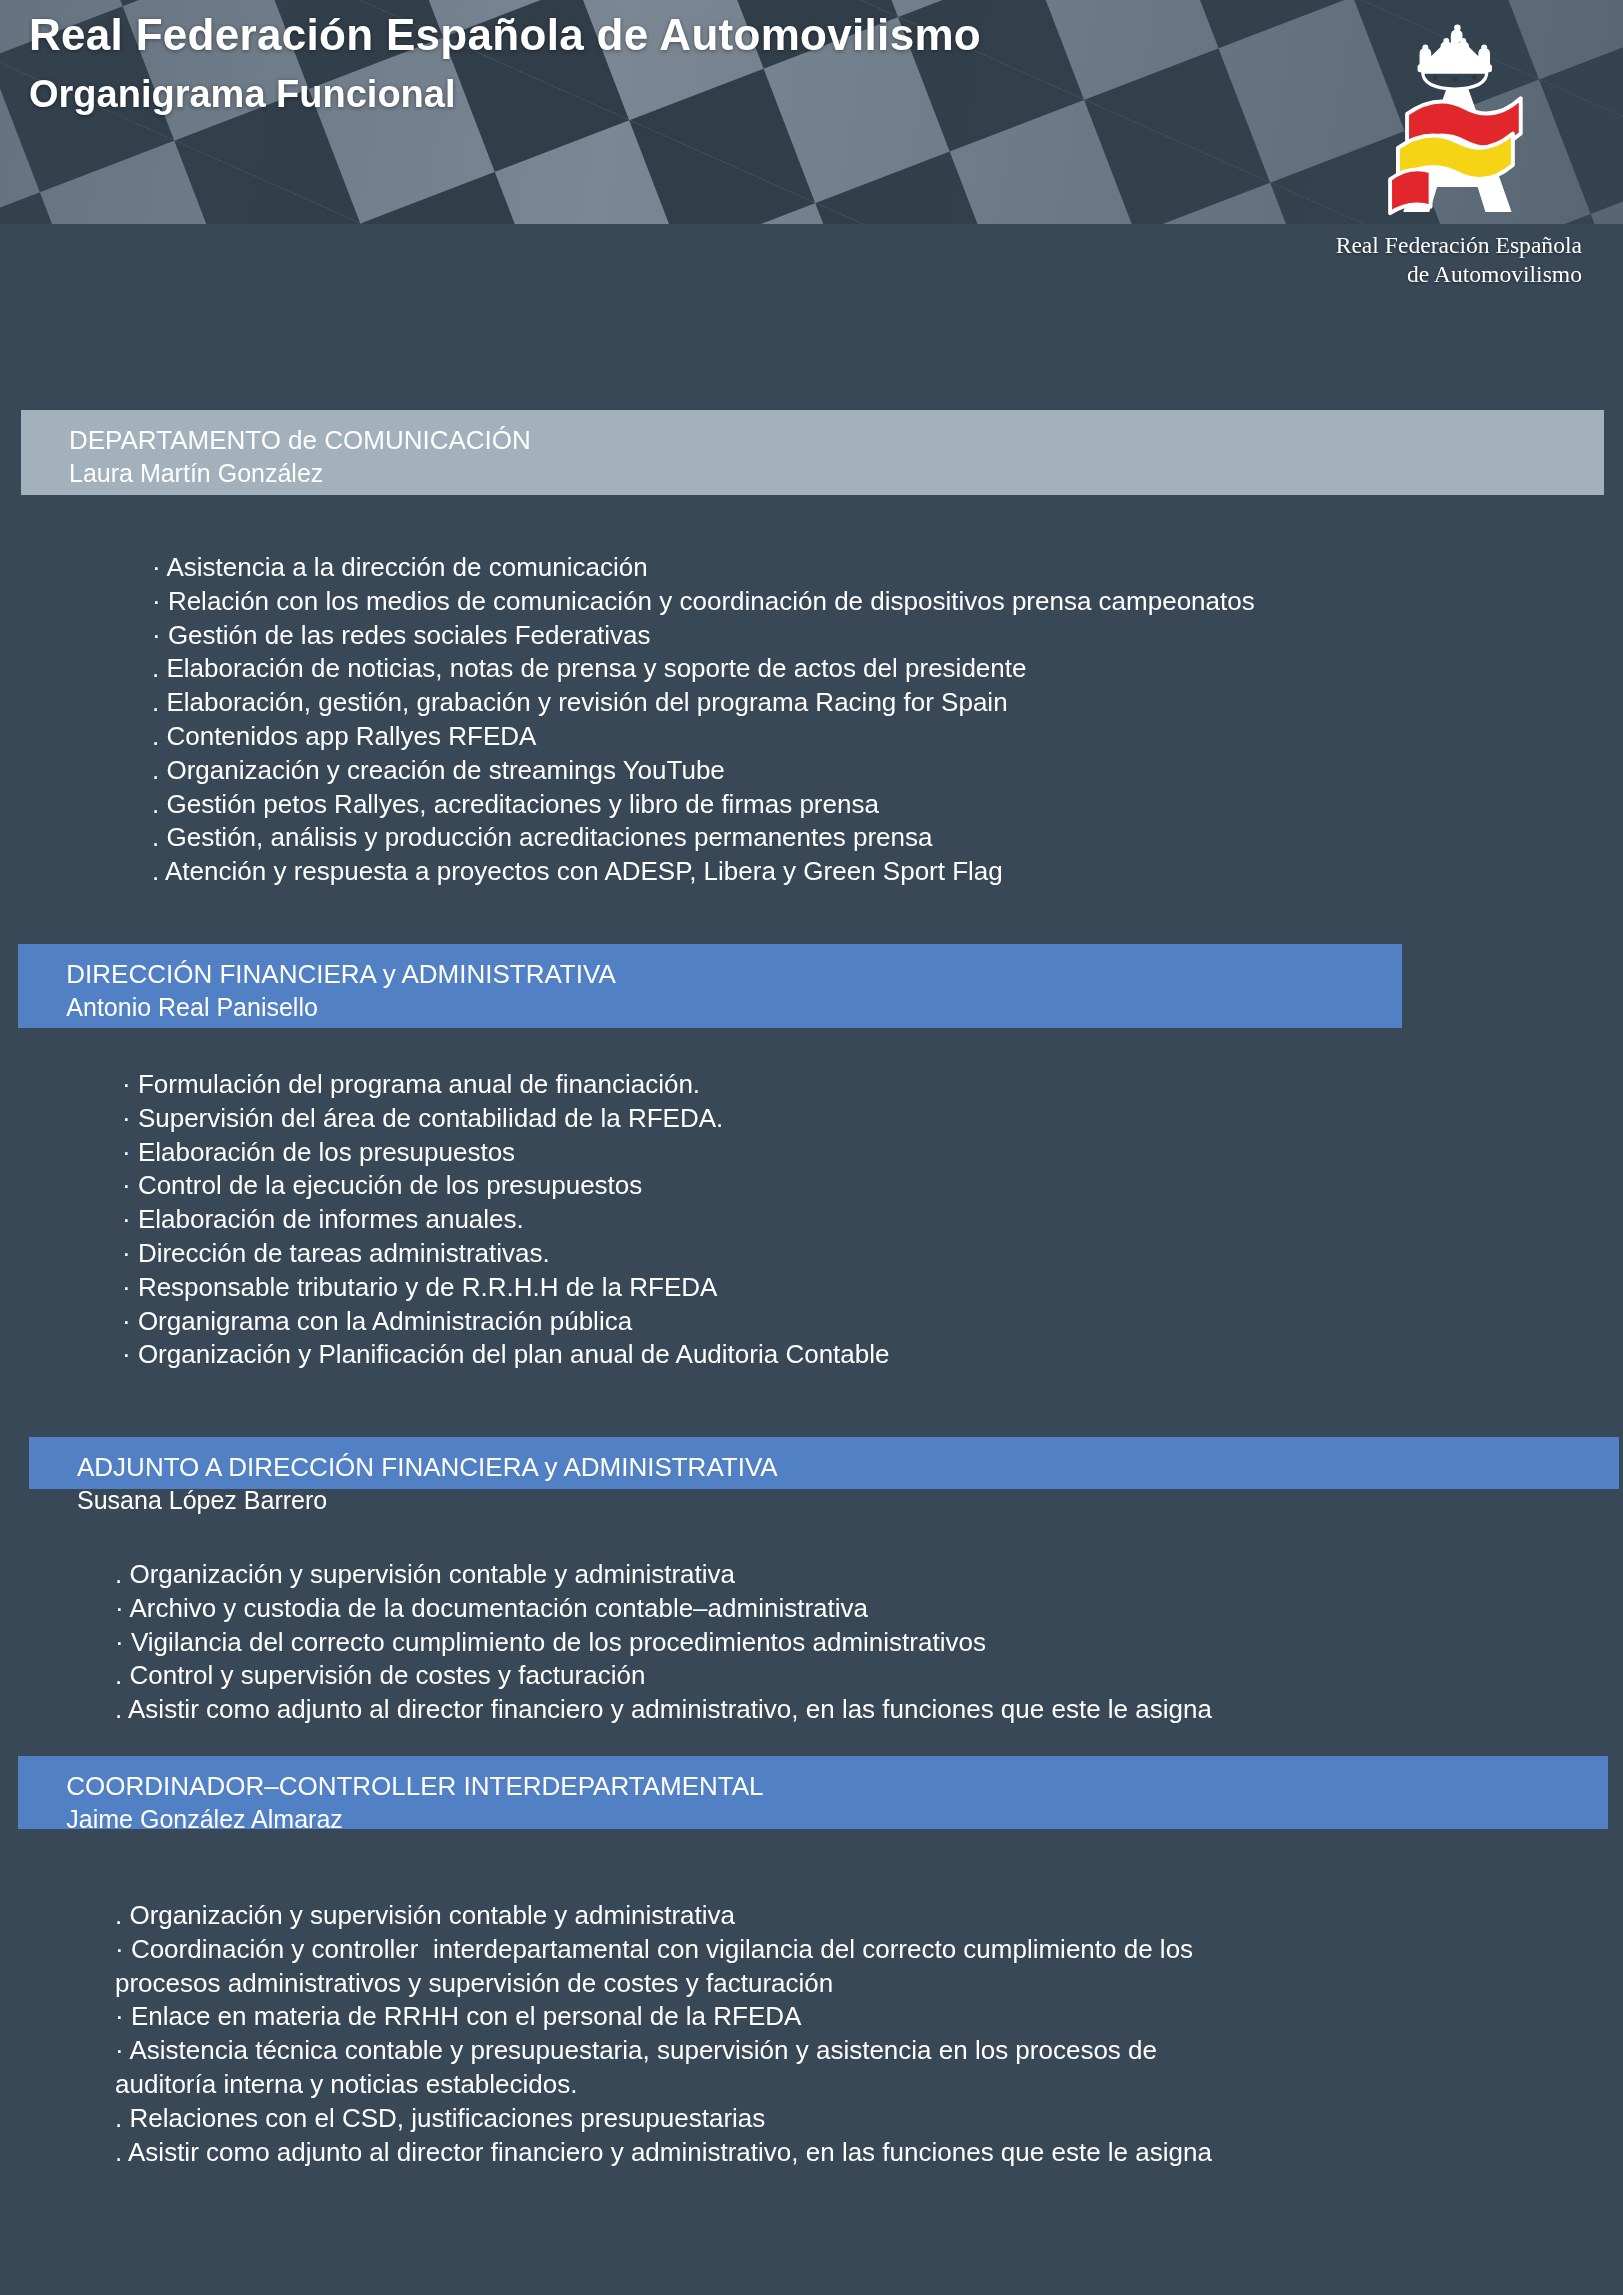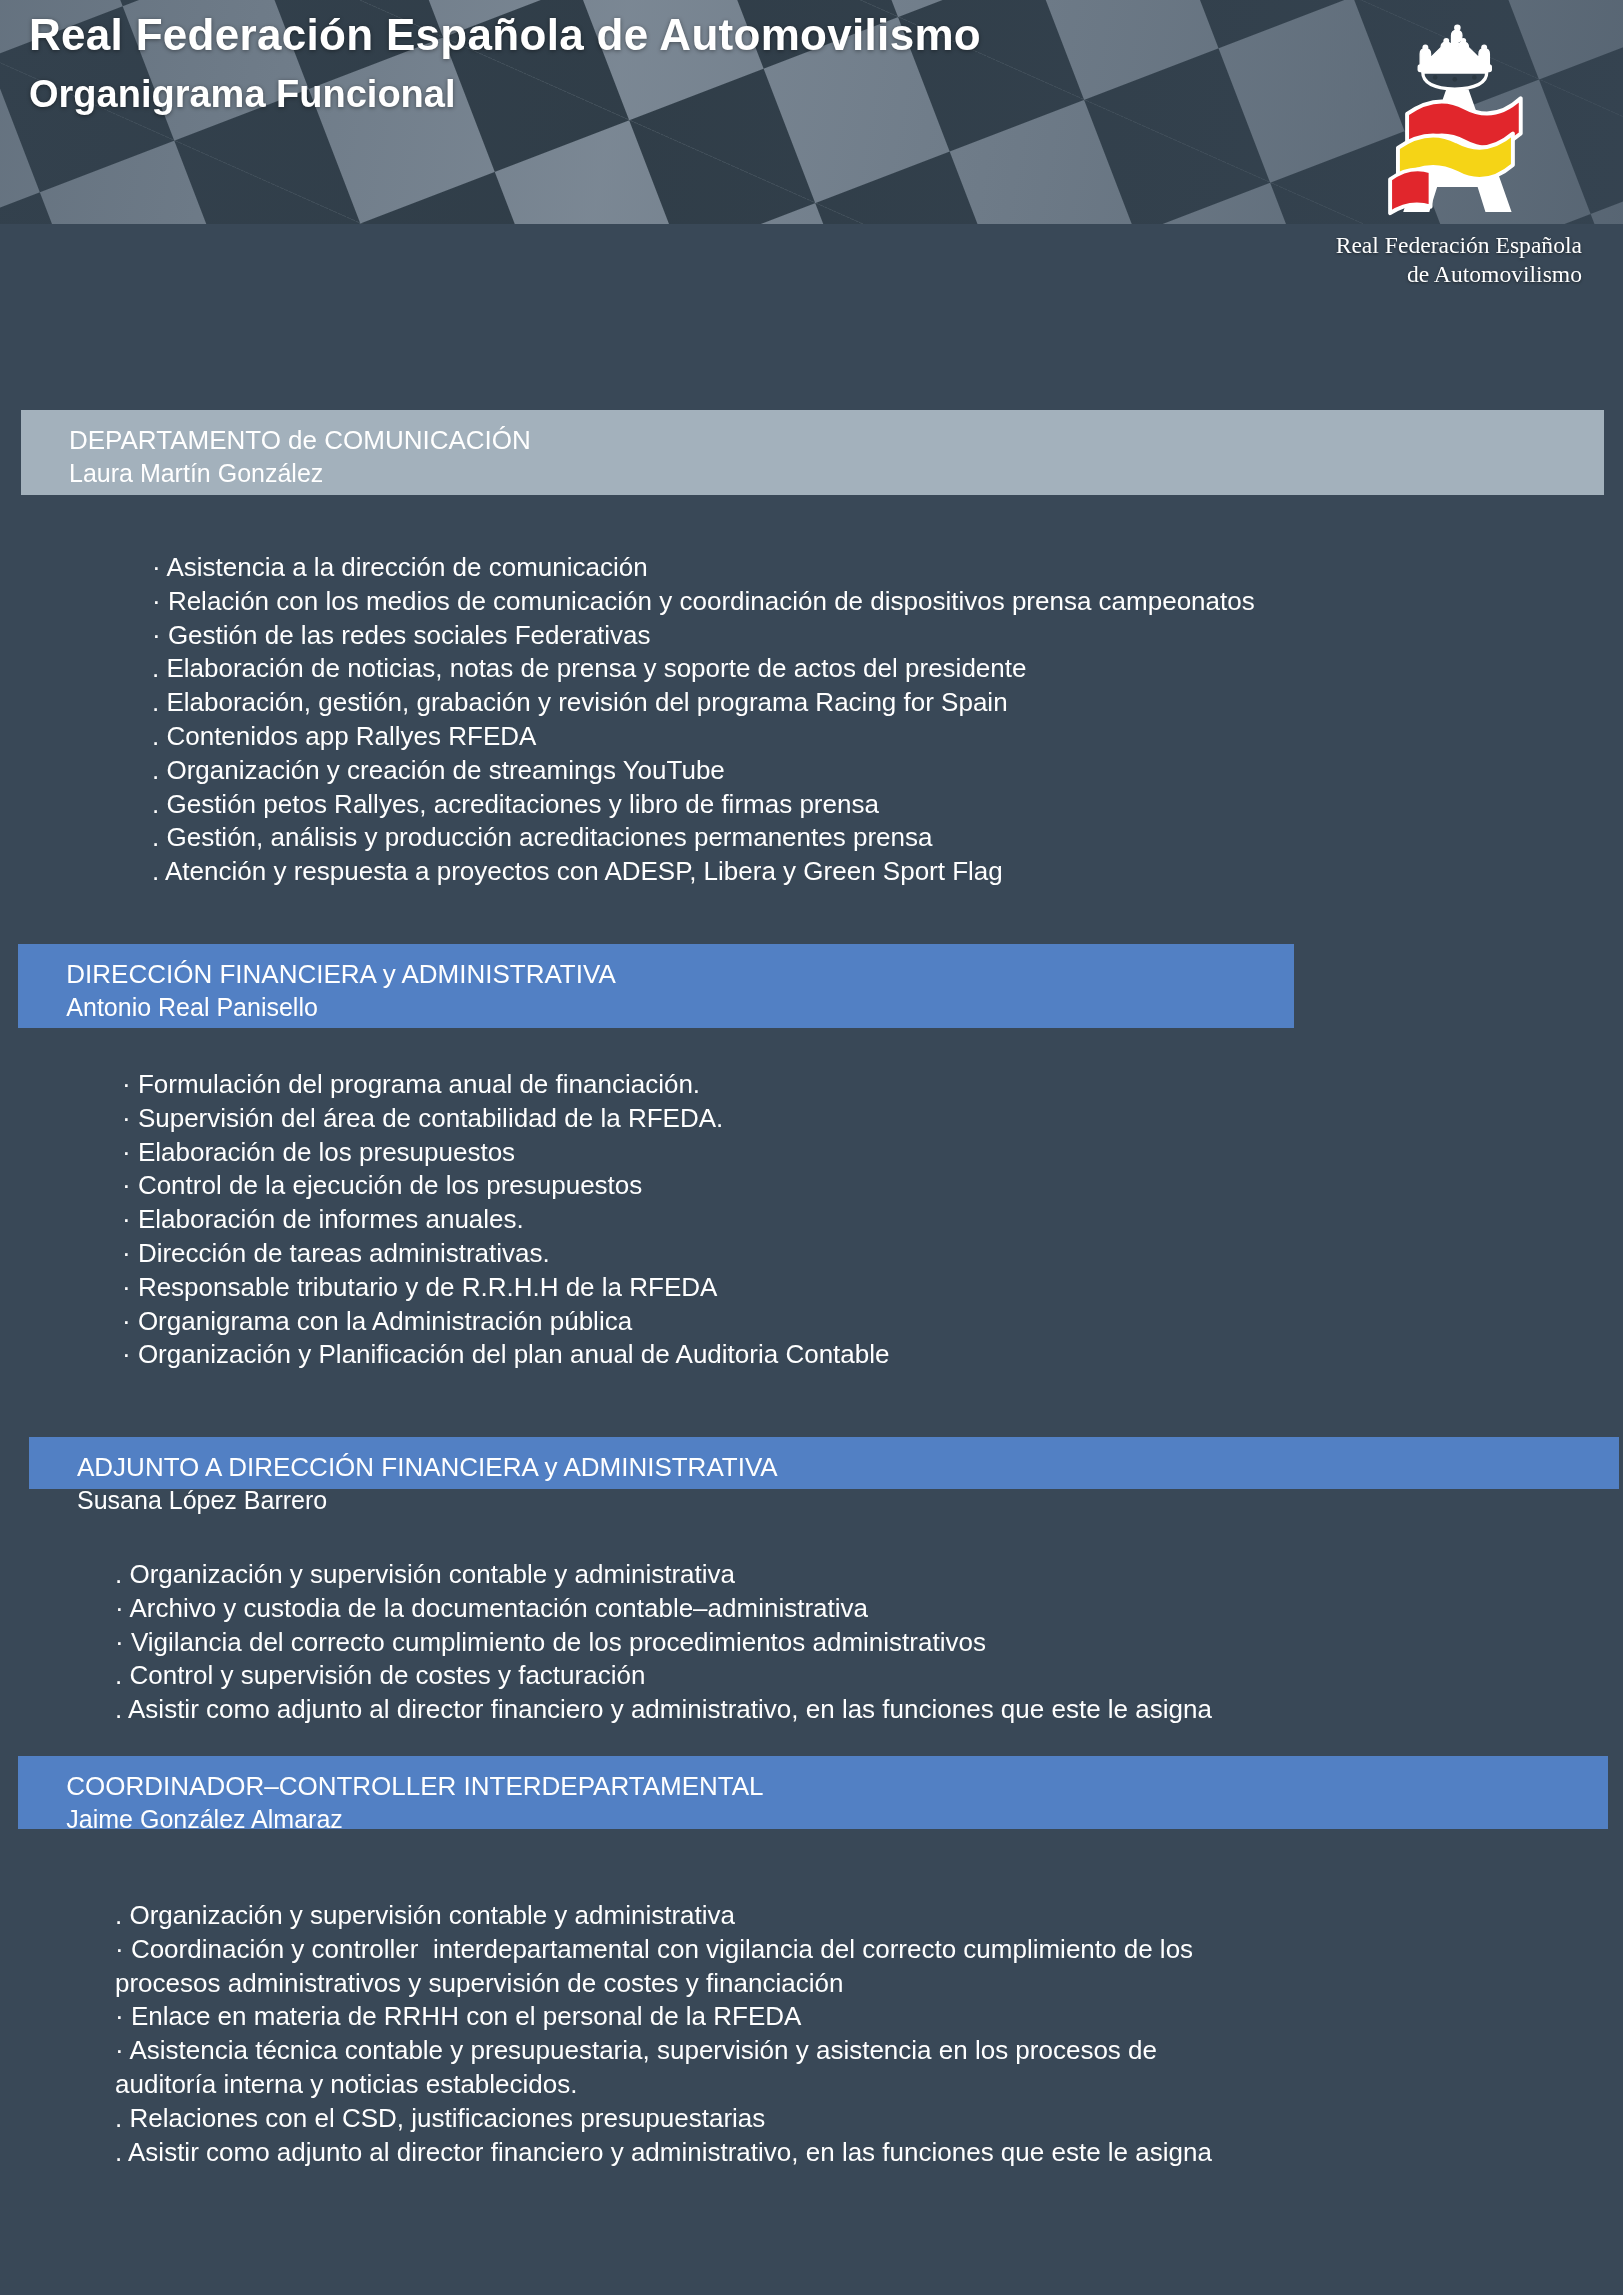--- a/index.html
+++ b/index.html
@@ -193,21 +193,21 @@
   <div class="bullet-line">· Gestión de las redes sociales Federativas</div>
   <div class="bullet-line">. Elaboración de noticias, notas de prensa y soporte de actos del presidente</div>
   <div class="bullet-line">. Elaboración, gestión, grabación y revisión del programa Racing for Spain</div>
   <div class="bullet-line">. Contenidos app Rallyes RFEDA</div>
   <div class="bullet-line">. Organización y creación de streamings YouTube</div>
   <div class="bullet-line">. Gestión petos Rallyes, acreditaciones y libro de firmas prensa</div>
   <div class="bullet-line">. Gestión, análisis y producción acreditaciones permanentes prensa</div>
   <div class="bullet-line">. Atención y respuesta a proyectos con ADESP, Libera y Green Sport Flag</div>
 </div>
 
-<div class="section-bar bar-blue" style="left:18.3px; top:944px; width:1276px; height:84px;">
+<div class="section-bar bar-blue" style="left:18.3px; top:944px; width:1384px; height:84px;">
   <div class="bar-title">DIRECCIÓN FINANCIERA y ADMINISTRATIVA</div>
   <div class="bar-person">Antonio Real Panisello</div>
 </div>
 <div class="bullet-list" style="left:122px; top:1068px; width:1439px;">
   <div class="bullet-line">· Formulación del programa anual de financiación.</div>
   <div class="bullet-line">· Supervisión del área de contabilidad de la RFEDA.</div>
   <div class="bullet-line">· Elaboración de los presupuestos</div>
   <div class="bullet-line">· Control de la ejecución de los presupuestos</div>
   <div class="bullet-line">· Elaboración de informes anuales.</div>
   <div class="bullet-line">· Dirección de tareas administrativas.</div>
@@ -228,20 +228,20 @@
   <div class="bullet-line">. Asistir como adjunto al director financiero y administrativo, en las funciones que este le asigna</div>
 </div>
 
 <div class="section-bar bar-blue" style="left:18.3px; top:1756px; width:1590px; height:73px;">
   <div class="bar-title">COORDINADOR–CONTROLLER INTERDEPARTAMENTAL</div>
   <div class="bar-person">Jaime González Almaraz</div>
 </div>
 <div class="bullet-list" style="left:115px; top:1899px; width:1485px;">
   <div class="bullet-line">. Organización y supervisión contable y administrativa</div>
   <div class="bullet-line">· Coordinación y controller  interdepartamental con vigilancia del correcto cumplimiento de los
-procesos administrativos y supervisión de costes y financiación</div>
+procesos administrativos y supervisión de costes y facturación</div>
   <div class="bullet-line">· Enlace en materia de RRHH con el personal de la RFEDA</div>
   <div class="bullet-line">· Asistencia técnica contable y presupuestaria, supervisión y asistencia en los procesos de
 auditoría interna y noticias establecidos.</div>
   <div class="bullet-line">. Relaciones con el CSD, justificaciones presupuestarias</div>
   <div class="bullet-line">. Asistir como adjunto al director financiero y administrativo, en las funciones que este le asigna</div>
 </div>
 
 
 </body></html>

